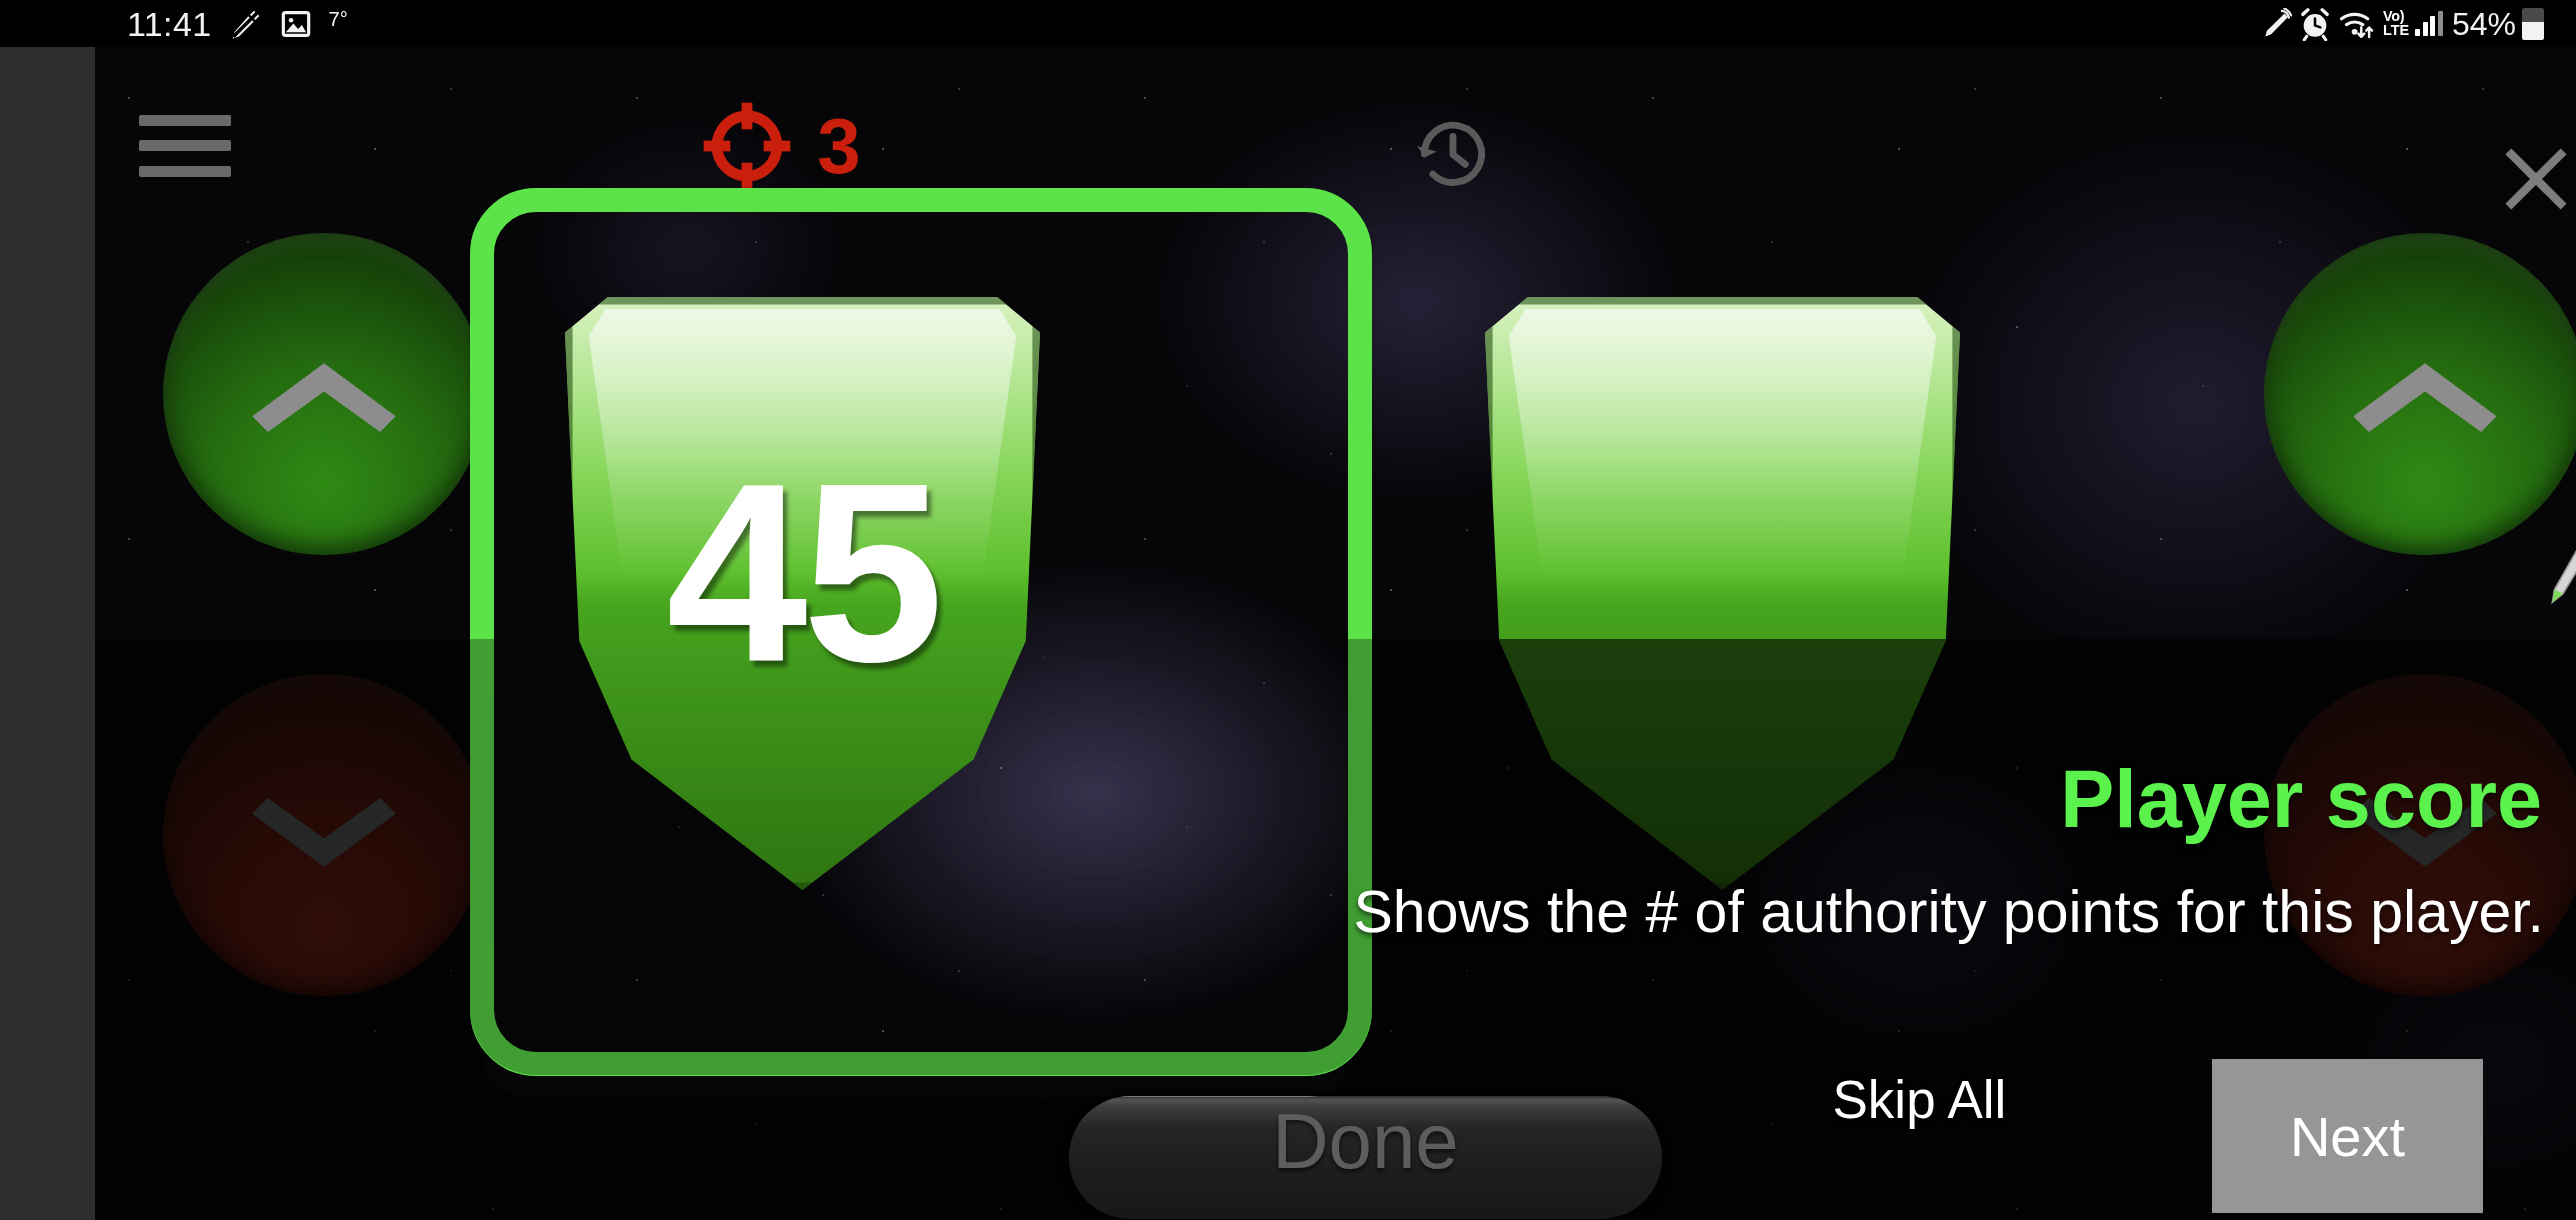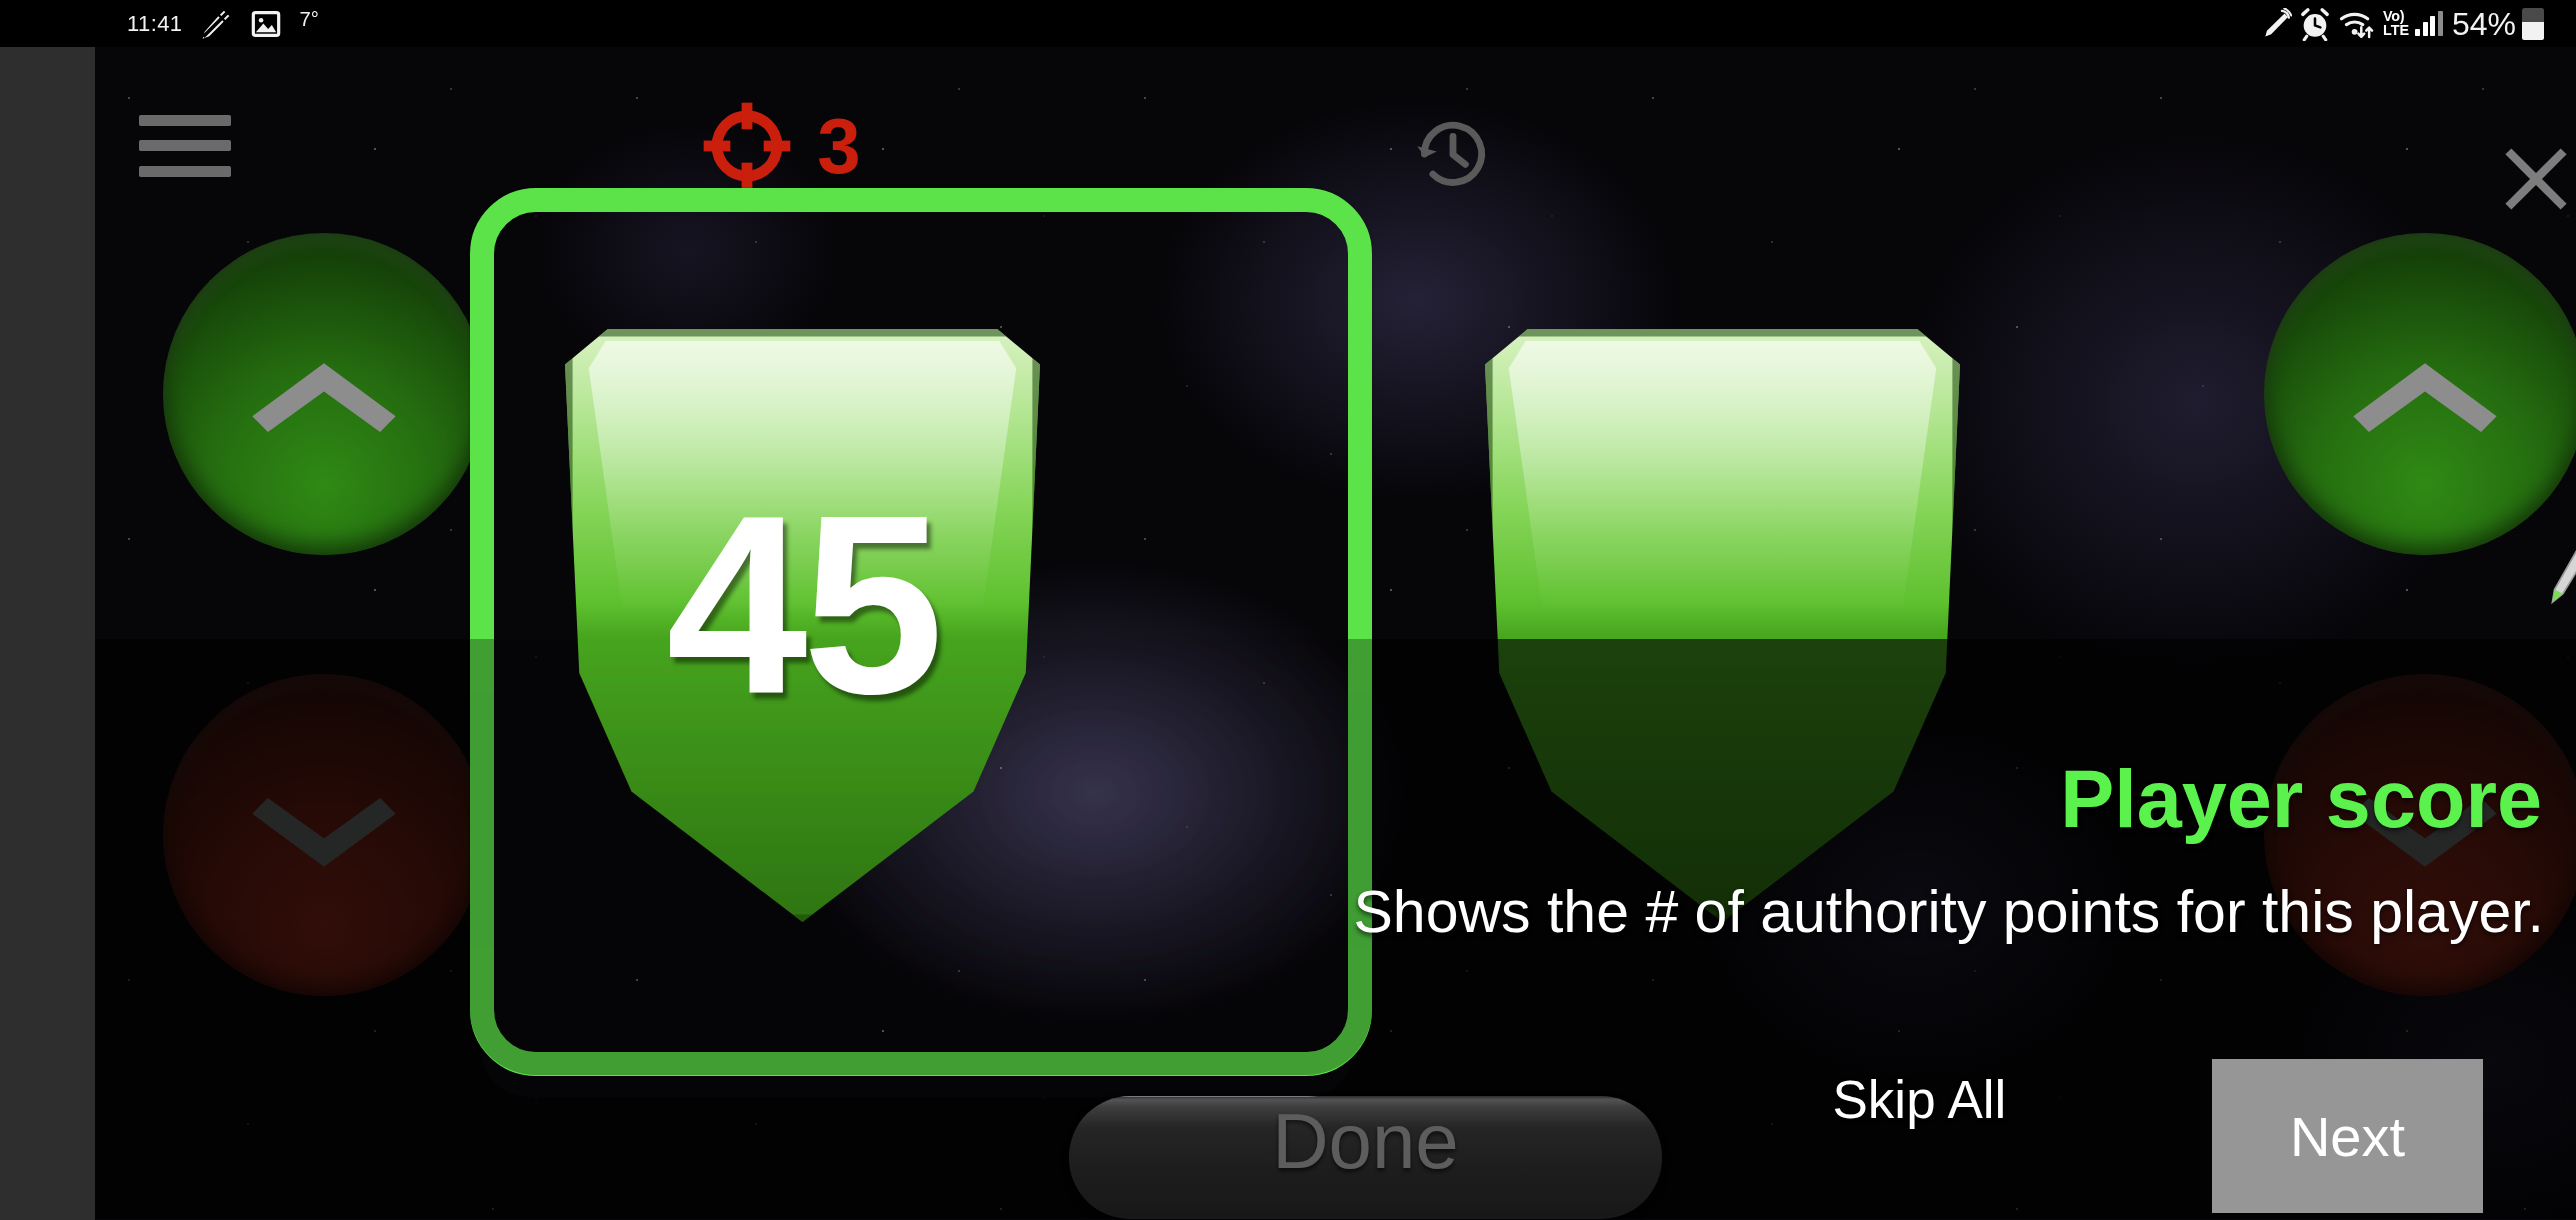--- a/index.html
+++ b/index.html
@@ -12,21 +12,21 @@
   #screen{ position:relative; width:2576px; height:1220px; overflow:hidden; background:#000; }
 
   
   #statusbar{
     position:absolute; left:0; top:0; width:2576px; height:47px;
     background:#000; z-index:200;
     display:flex; align-items:center;
   }
   .sb-left{ position:absolute; left:127px; display:flex; align-items:center; gap:17px; }
   .sb-right{ position:absolute; right:32px; display:flex; align-items:center; gap:6px; }
-  .sb-clock{ color:#f2f2f2; font-size:22px; font-weight:400; letter-spacing:0.4px; line-height:1; }
+  .sb-clock{ color:#f2f2f2; font-size:34px; font-weight:400; letter-spacing:0.4px; line-height:1; }
   .sb-temp{ color:#f2f2f2; font-size:20.3px; line-height:1; position:relative; top:-4.2px; }
   .sb-batt-pct{ color:#f2f2f2; font-size:32px; line-height:1; margin-left:3px; }
   .sb-ico{ display:block; }
 
   
   .volte{ color:#fff; font-size:14.4px; line-height:0.95; font-weight:700; text-align:left; }
   .volte .l1{ display:block; letter-spacing:-0.3px;}
   .volte .l2{ display:block; letter-spacing:0px;}
 
   
@@ -110,21 +110,21 @@
 
   .chev{ width:158px; height:81px; }
   .chev path{ fill:#8d8d8d; }
   .chev.dn path{ fill:#5e6361; }
 
   
   .shield-wrap{ position:absolute; width:475px; height:593px; z-index:12; }
   #shield-left{ left:470px; top:250px; }
   #shield-right{ left:1390px; top:250px; }
 
-  .shield{ position:relative; width:100%; height:100%;margin-top:32px; }
+  .shield{ position:relative; width:100%; height:100%; }
   .shield .body{
     position:absolute; inset:0;
     background:linear-gradient(180deg,#d9f2c2 0%, #b9e89a 12%, #86d559 30%, #5fc12f 46%, #47a51e 52%, #3d911a 70%, #2f7512 100%);
     -webkit-clip-path:polygon(9% 0%, 91% 0%, 100% 6%, 97% 58%, 86% 78%, 50% 100%, 14% 78%, 3% 58%, 0% 6%);
     clip-path:polygon(9% 0%, 91% 0%, 100% 6%, 97% 58%, 86% 78%, 50% 100%, 14% 78%, 3% 58%, 0% 6%);
     filter:drop-shadow(0 5.1px 8.5px rgba(0,0,0,.6));
   }
   .shield .gloss{
     position:absolute; left:5%; top:2%; width:90%; height:46%;
     background:linear-gradient(180deg, rgba(255,255,255,.62), rgba(255,255,255,.12) 70%, rgba(255,255,255,0));

